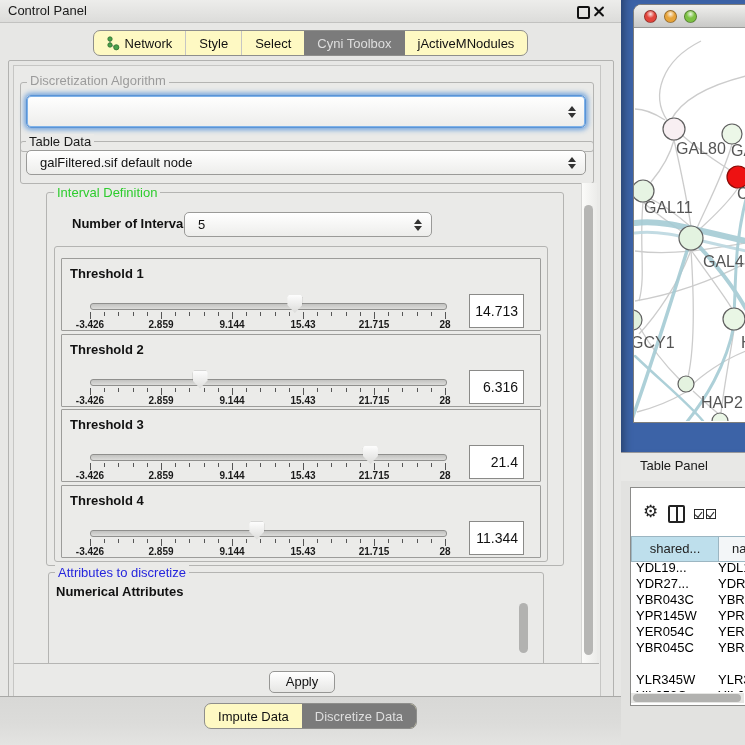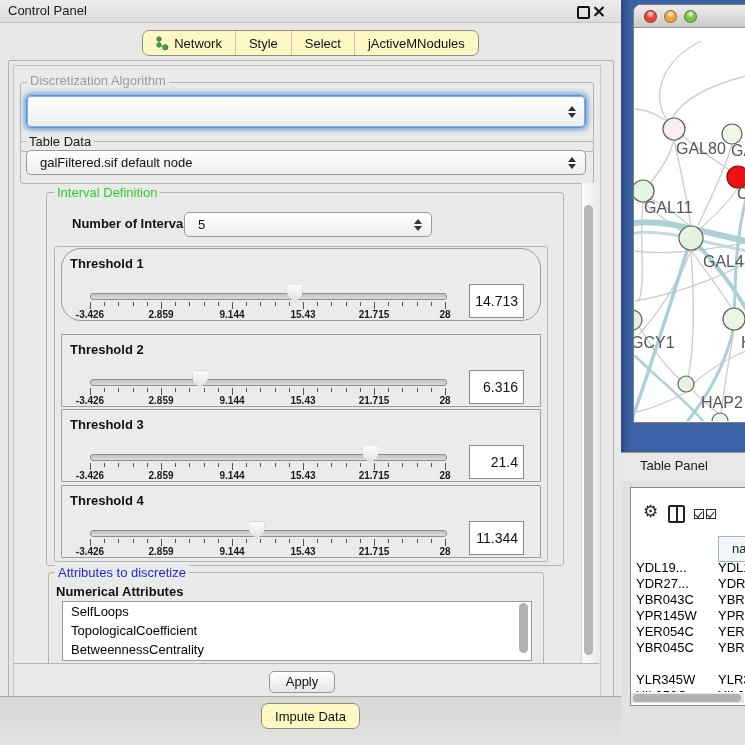--- a/index.html
+++ b/index.html
@@ -130,20 +130,23 @@
             </svg>
           </span>
           <span>Network</span>
         </span>
         <span class="tab">
           <span>Style</span>
         </span>
         <span class="tab">
           <span>Select</span>
         </span>
+        <span class="tab active">
+          <span>Cyni Toolbox</span>
+        </span>
         <span class="tab">
           <span>jActiveMNodules</span>
         </span>
       </div>
   </div>
 
   <div class="abs frame-outer"></div>
   <div class="abs frame-inner"></div>
 
   <div class="abs groupbox" style="left:20px;top:82px;width:572px;height:68px;"></div>
@@ -173,21 +176,21 @@
   <div class="abs combo" style="left:184px;top:212px;width:246px;height:23px;">
     <span class="val">5</span>
     <span class="spinner">
         <span class="spin-up"></span>
         <span class="spin-down"></span>
       </span>
   </div>
 
   <div class="abs groupbox" style="left:54px;top:246px;width:492px;height:314px;"></div>
   <div id="sliders">
-      <div class="abs thr-panel" style="top: 248px; border-radius: 20px;">
+      <div class="abs thr-panel" style="top: 258px;">
         <div class="thr-label">Threshold 1</div>
         <div class="thr-track"></div>
         <div class="tick major" style="left: 28px;"></div>
         <div class="tick minor" style="left: 42.2px;"></div>
         <div class="tick minor" style="left: 56.4px;"></div>
         <div class="tick minor" style="left: 70.6px;"></div>
         <div class="tick minor" style="left: 84.8px;"></div>
         <div class="tick major" style="left: 99px;"></div>
         <div class="tick minor" style="left: 113.2px;"></div>
         <div class="tick minor" style="left: 127.4px;"></div>
@@ -330,37 +333,35 @@
         <div class="tick-label" style="left: 290px;">21.715</div>
         <div class="tick-label" style="left: 361px;">28</div>
         <div class="thr-thumb" style="left: 187.348px;"></div>
         <div class="thr-value">11.344</div>
       </div>
     </div>
 
   <div class="abs groupbox" style="left:48px;top:572px;width:494px;height:92px;"></div>
   <div class="abs grouplabel g-blue" style="left:55px;top:565px;">Attributes to discretize</div>
   <div class="abs" style="left:56px;top:584px;font-size:13px;font-weight:bold;">Numerical Attributes</div>
-  <div class="abs attr-list" id="attr-list">
-      <div class="attr-item">SelfLoops</div>
-      <div class="attr-item">TopologicalCoefficient</div>
-      <div class="attr-item">BetweennessCentrality</div>
-    </div>
   <div class="abs list-scroll"></div>
 
   <div class="abs vscroll-track"></div>
   <div class="abs vscroll-thumb"></div>
 
   <div class="abs apply-strip"></div>
   <div class="abs apply-btn">Apply</div>
 
   <div class="abs bottom-strip">
     <div class="tabgroup" id="bottom-tabs">
         <span class="tab">
           <span>Impute Data</span>
+        </span>
+        <span class="tab active">
+          <span>Discretize Data</span>
         </span>
       </div>
   </div>
 
   <div class="abs desktop"></div>
 
   <div class="abs netwin">
     <div class="netwin-title">
       <span class="light" id="light-close" style="background: radial-gradient(circle at 50% 28%, rgba(255, 255, 255, 0.85), rgba(255, 255, 255, 0) 42%), rgb(226, 69, 60);"></span>
       <span class="light" id="light-min" style="background: radial-gradient(circle at 50% 28%, rgba(255, 255, 255, 0.85), rgba(255, 255, 255, 0) 42%), rgb(231, 164, 59);"></span>
@@ -428,20 +429,21 @@
   <div class="abs tp-titlebar"></div>
   <div class="abs tp-title">Table Panel</div>
   <div class="abs tp-body"></div>
   <div class="abs tp-frame"></div>
 
   <div class="abs gear-icon">⚙</div>
   <div class="abs col-icon"></div>
   <span class="cb" style="left:694px;top:509px;"></span>
   <span class="cb" style="left:706px;top:509px;"></span>
 
+  <div class="th-cell" id="th-cell-1" style="left: 631px; width: 86px; text-align: center; background: rgb(190, 223, 236);">shared...</div>
   <div class="th-cell" id="th-cell-2" style="left:718px;width:62px;background:#f3f6f8;padding-left:13px;">na</div>
 
   <div class="abs rows-clip" id="table-rows">
       <div class="trow" style="top: 0px;">
         <span class="c1">YDL19...</span>
         <span class="c2">YDL1</span>
       </div>
       <div class="trow" style="top: 16px;">
         <span class="c1">YDR27...</span>
         <span class="c2">YDR2</span>

